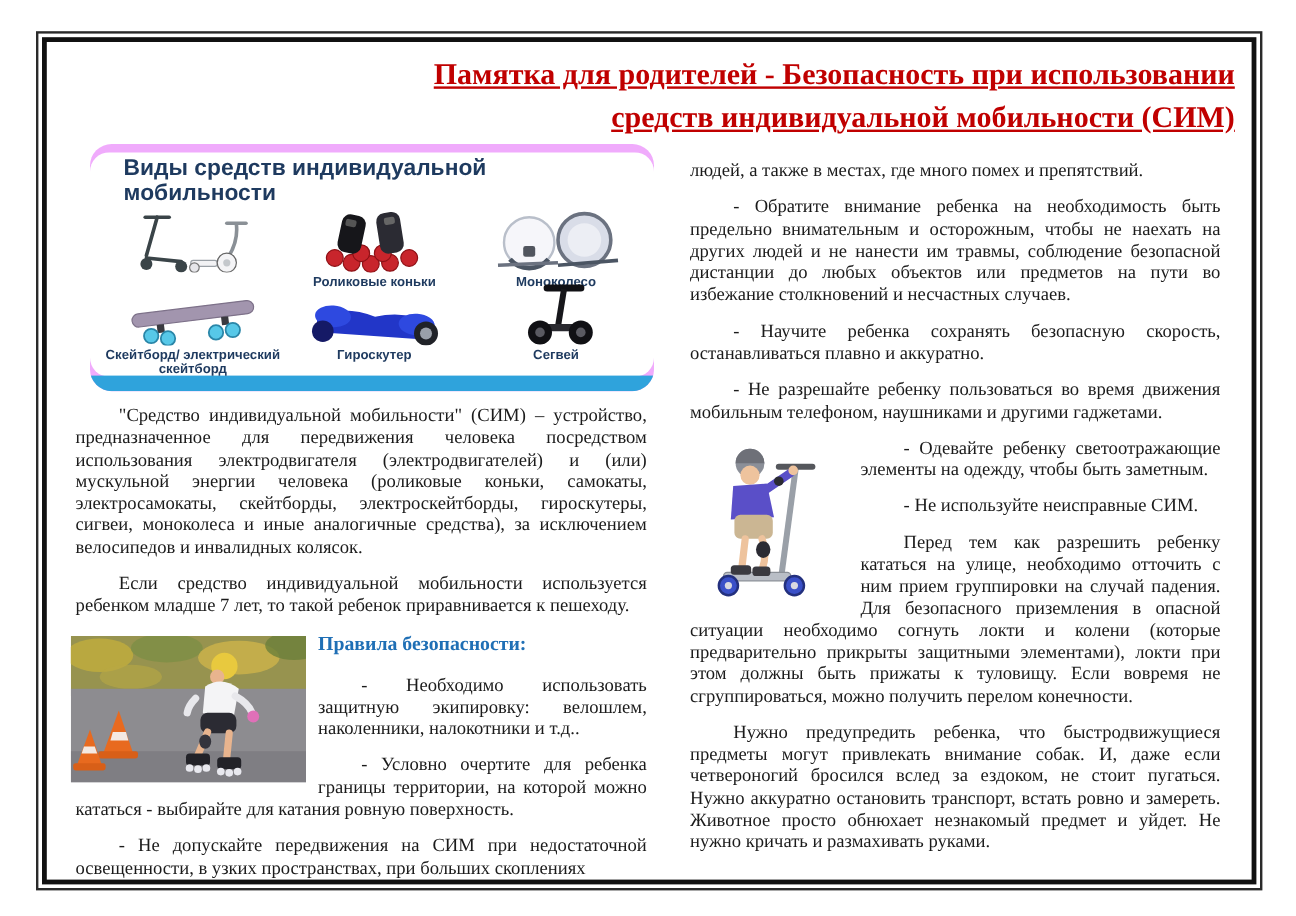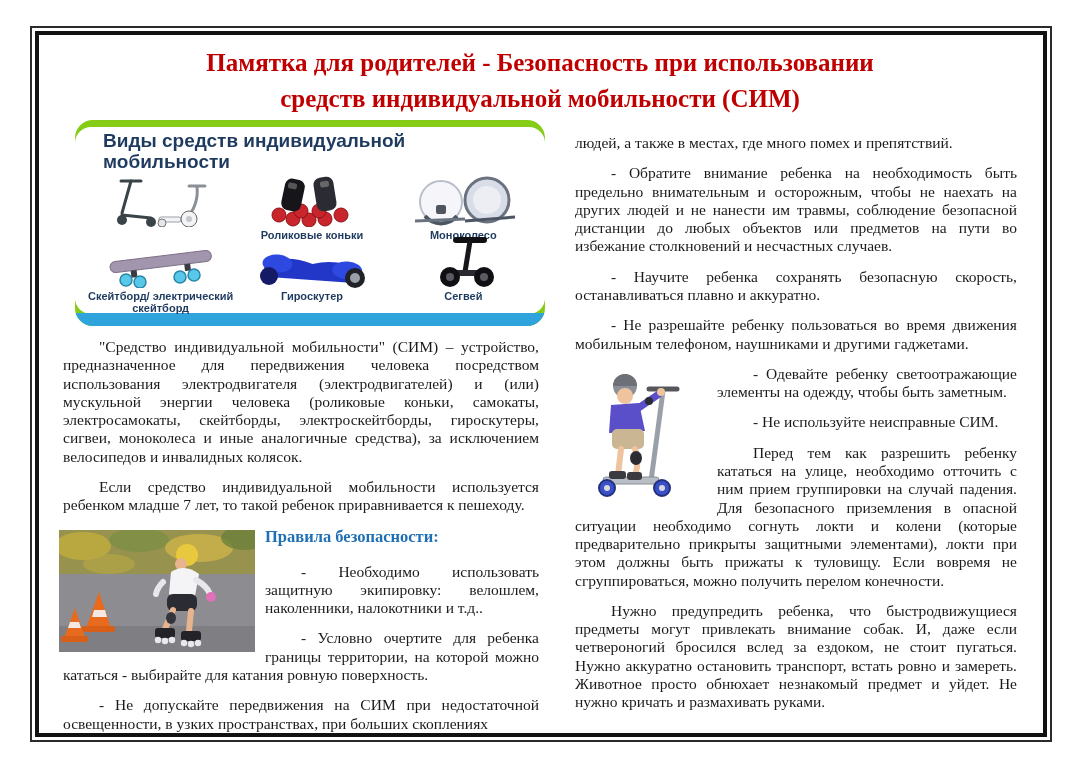--- a/index.html
+++ b/index.html
@@ -4,34 +4,34 @@
 <style>
   html,body{margin:0;padding:0;background:#ffffff;}
   .page{position:relative;width:1080px;height:763px;background:#ffffff;
         font-family:"Liberation Serif", serif;color:#1b1b1b;overflow:hidden;}
   .frame{position:absolute;left:30px;top:26px;width:1022px;height:716px;
          border:2px solid #2a2a2a;box-sizing:border-box;padding:3px;}
   .frame-inner{border:4px solid #111;height:100%;box-sizing:border-box;
                padding:4px 14px 4px 12px;overflow:hidden;}
   .title{margin:6px 0 4px;text-align:center;font-weight:bold;font-size:25px;
          line-height:1.42;color:#C00000;}
-  .title .t-line{display:block;}
+  .title .t-line{display:block;text-decoration:underline;text-align:right;}
   .columns{display:flex;gap:12px;margin-top:4px;}
   .col-left{flex:0 0 500px;width:500px;}
   .col-right{flex:1;min-width:0;padding-top:2px;}
   p.body{margin:12px;text-align:justify;font-size:15.5px;line-height:1.18;}
   p.indent{text-indent:36px;}
   .rules{margin:12px 0 16px;font-weight:bold;font-size:16.5px;
          color:#1F6FB5;}
   .warning{margin-top:2px;font-weight:bold;color:#C00000;text-align:justify;
            text-indent:36px;font-size:15.5px;line-height:1.2;}
 
   
   .infographic{position:relative;width:470px;height:206px;margin:0 0 8px 24px;
-               background:#84cc16;border-radius:18px;overflow:hidden;}
+               background:#f0abfc;border-radius:18px;overflow:hidden;}
   .ig-inner{position:absolute;left:0;right:0;top:7px;bottom:12px;background:#ffffff;
             border-radius:16px;}
   .ig-band{position:absolute;left:0;right:0;bottom:0;height:13px;background:#2FA3DC;}
   .ig-content{position:absolute;inset:0;padding:10px 8px 14px 12px;box-sizing:border-box;}
   .ig-header{font-family:"Liberation Sans", sans-serif;font-weight:bold;
              font-size:19px;line-height:1.12;color:#1E3A5F;width:330px;
              padding-left:16px;}
   .ig-grid{display:grid;grid-template-columns:1fr 1fr 1fr;column-gap:4px;
            margin-top:2px;}
   .ig-cell{text-align:center;}

